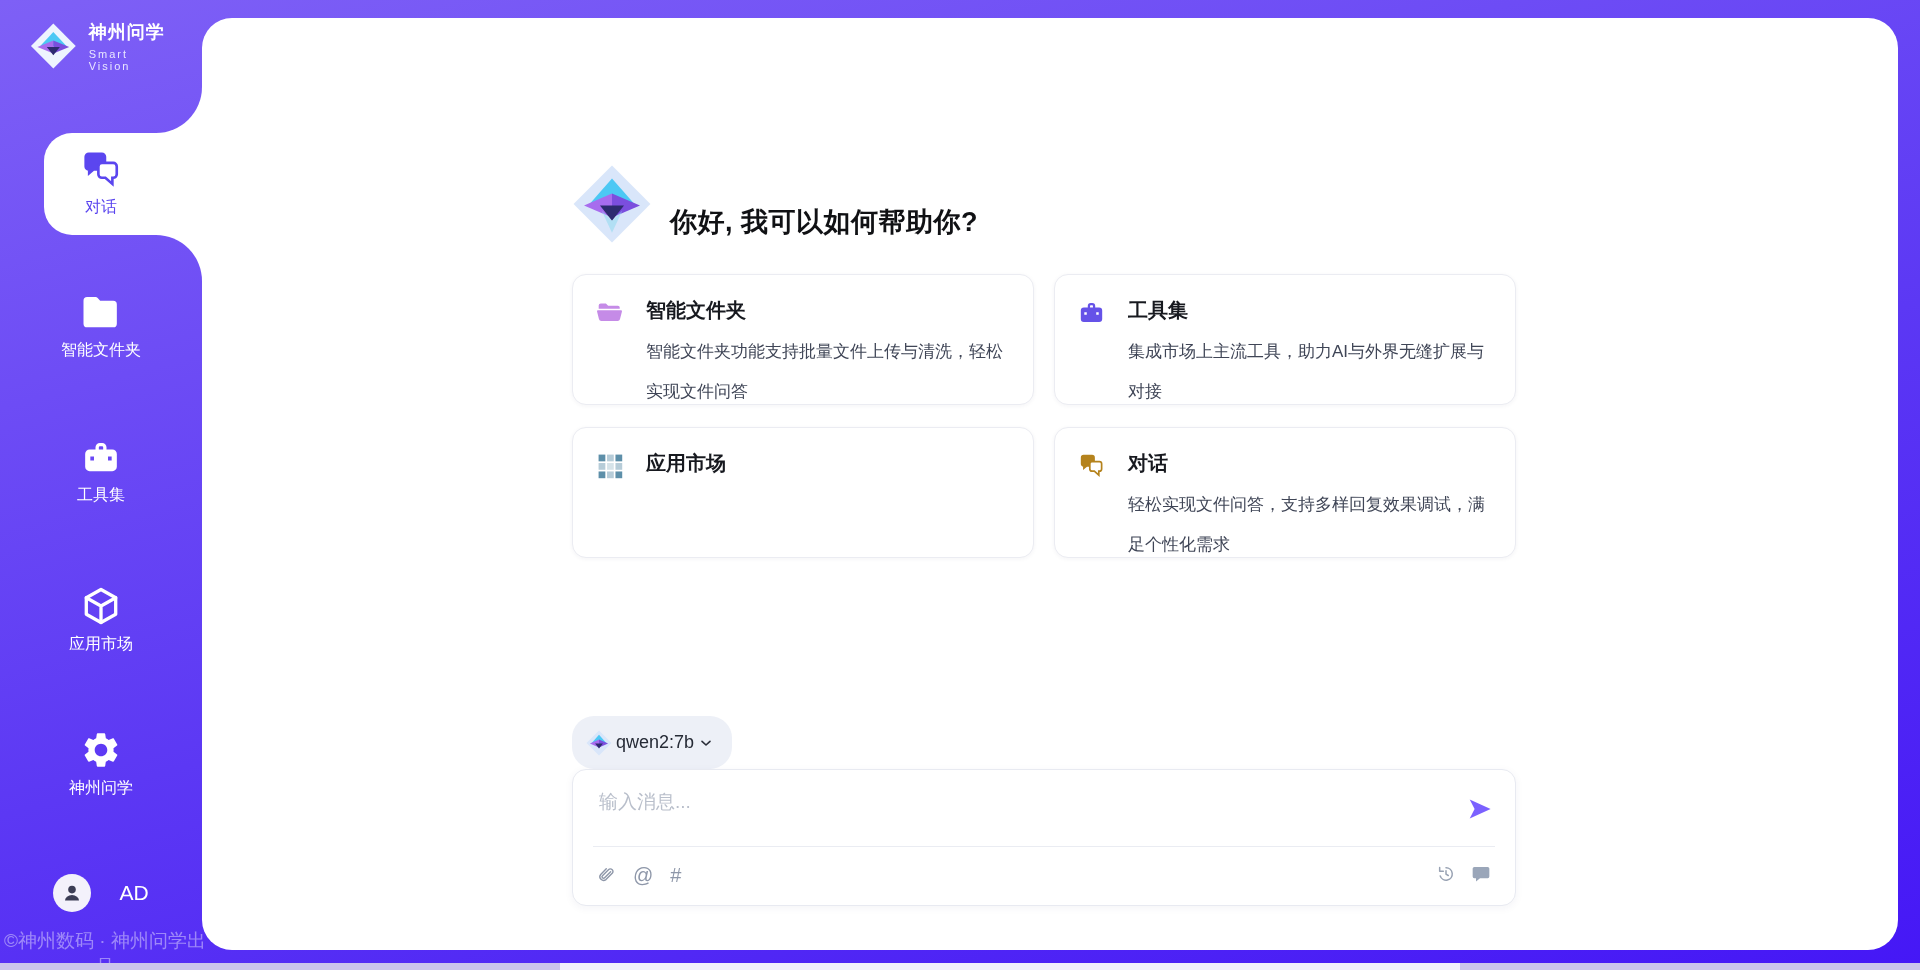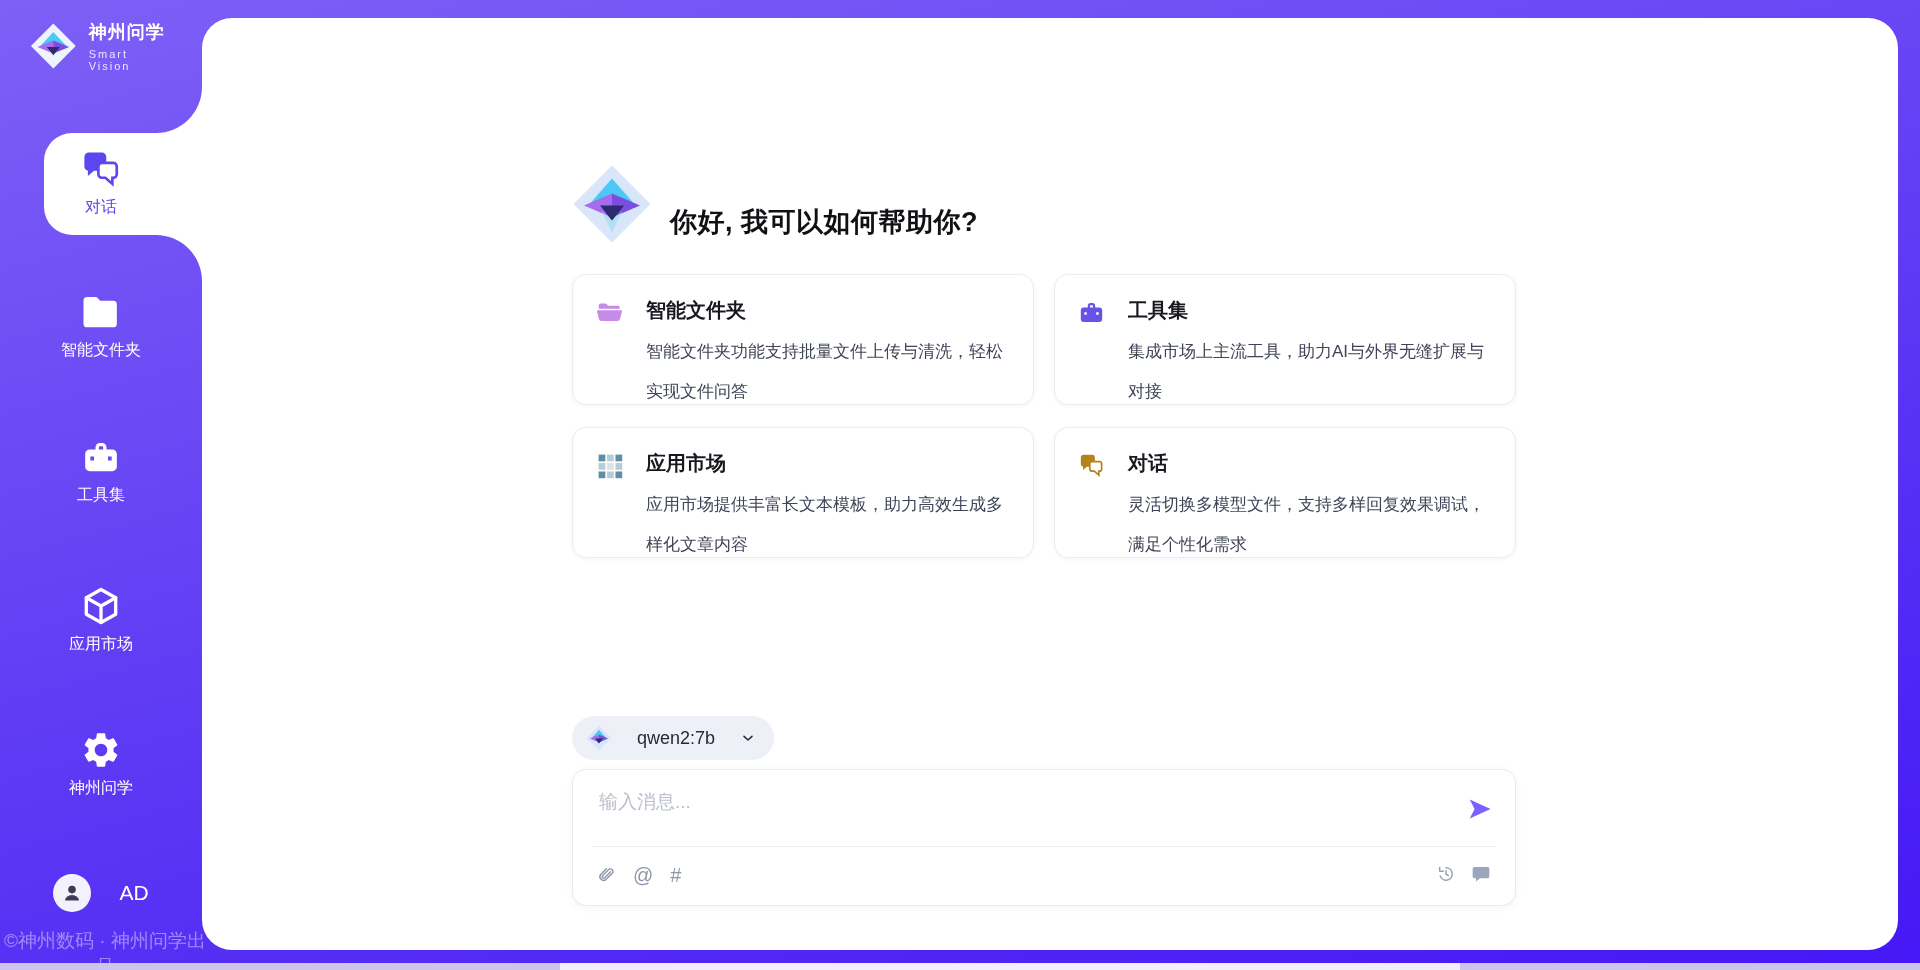--- a/index.html
+++ b/index.html
@@ -71,22 +71,22 @@
     box-shadow:0 1px 4px rgba(30,30,80,.05);
     padding:22px 22px 20px 23px;display:flex;align-items:flex-start;cursor:pointer;
   }
   .card-icon{width:27px;height:27px;flex:none;margin-top:2px;}
   .card-body{margin-left:23px;}
   .card-title{font-size:20px;font-weight:bold;color:#17191f;}
   .card-desc{margin-top:8px;font-size:17px;line-height:40px;color:#3f4556;}
 
   
   .model-pill{
-    position:absolute;left:370px;top:698px;height:44px;
-    display:inline-flex;align-items:center;gap:25px;
+    position:absolute;left:370px;top:698px;height:53px;
+    display:inline-flex;align-items:center;gap:4px;
     padding:0 18px 0 14px;border-radius:22px;background:#edf0f7;cursor:pointer;
   }
   .model-pill .mlogo{width:26px;height:26px;}
   .model-name{font-size:18px;color:#252a35;font-weight:500;}
 
   
   .composer{
     position:absolute;left:370px;top:751px;width:944px;height:137px;
     background:#fff;border:1px solid #e8eaf1;border-radius:14px;
     box-shadow:0 2px 8px rgba(40,40,90,.05);
@@ -243,32 +243,31 @@
             <rect x="2.3" y="9.8" width="6" height="6" opacity="0.45"></rect>
             <rect x="9.8" y="9.8" width="6" height="6" opacity="0.25"></rect>
             <rect x="17.3" y="9.8" width="6" height="6" opacity="0.45"></rect>
             <rect x="2.3" y="17.3" width="6" height="6"></rect>
             <rect x="9.8" y="17.3" width="6" height="6" opacity="0.45"></rect>
             <rect x="17.3" y="17.3" width="6" height="6"></rect>
           </g>
         </svg>
         <div class="card-body">
           <div class="card-title">应用市场</div>
-          <div class="card-desc">应用市场提供丰富长文本模板，助力高效生成多样化文章内容</div>
         </div>
       </div>
 
       <div class="card">
         <svg class="card-icon" viewBox="0 0 48 44">
           <path fill="#b5831d" d="M10 3h15a5 5 0 0 1 5 5v11a5 5 0 0 1-5 5H16l-7 6v-6h1a5 5 0 0 1-5-5V8a5 5 0 0 1 5-5z"></path>
           <path fill="#ffffff" stroke="#b5831d" stroke-width="3" d="M25 15h13a4 4 0 0 1 4 4v9a4 4 0 0 1-4 4h-1v7l-8-7h-4a4 4 0 0 1-4-4v-9a4 4 0 0 1 4-4z"></path>
         </svg>
         <div class="card-body">
           <div class="card-title">对话</div>
-          <div class="card-desc">灵活切换多模型文件，支持多样回复效果调试，满足个性化需求</div>
+          <div class="card-desc">轻松实现文件问答，支持多样回复效果调试，满足个性化需求</div>
         </div>
       </div>
 
     </div>
 
     <div class="model-pill">
       <svg class="mlogo" viewBox="0 0 100 100">
         <polygon points="50,2 98,50 50,98 2,50" fill="#d9e6fa"></polygon>
         <polygon points="50,18 78,50 22,50" fill="#4cc8f4"></polygon>
         <polygon points="15,52 50,37 50,67" fill="#a76cee"></polygon>

